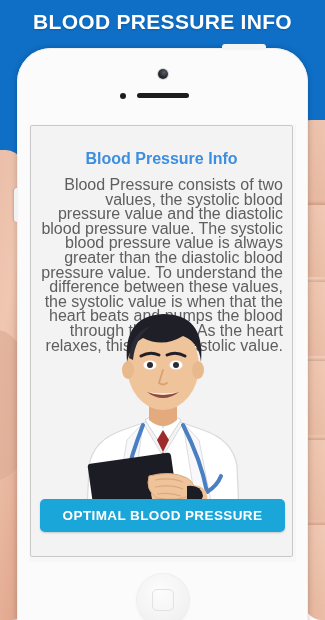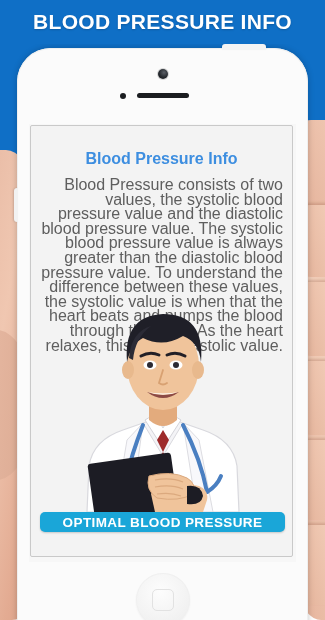--- a/index.html
+++ b/index.html
@@ -209,21 +209,21 @@
     width: 263px; height: 232px;
   }
   .cta-wrap {
     position: absolute;
     left: 9px; bottom: 24px;
     width: 245px;
   }
   .cta {
     display: block;
     width: 100%;
-    height: 20px;
+    height: 33px;
     border: 0;
     border-radius: 5px;
     background: #1aa6d8;
     color: #ffffff;
     font-family: "Liberation Sans", sans-serif;
     font-size: 13.5px;
     font-weight: bold;
     letter-spacing: .4px;
     cursor: pointer;
     box-shadow: 0 1px 2px rgba(0,0,0,.18);

